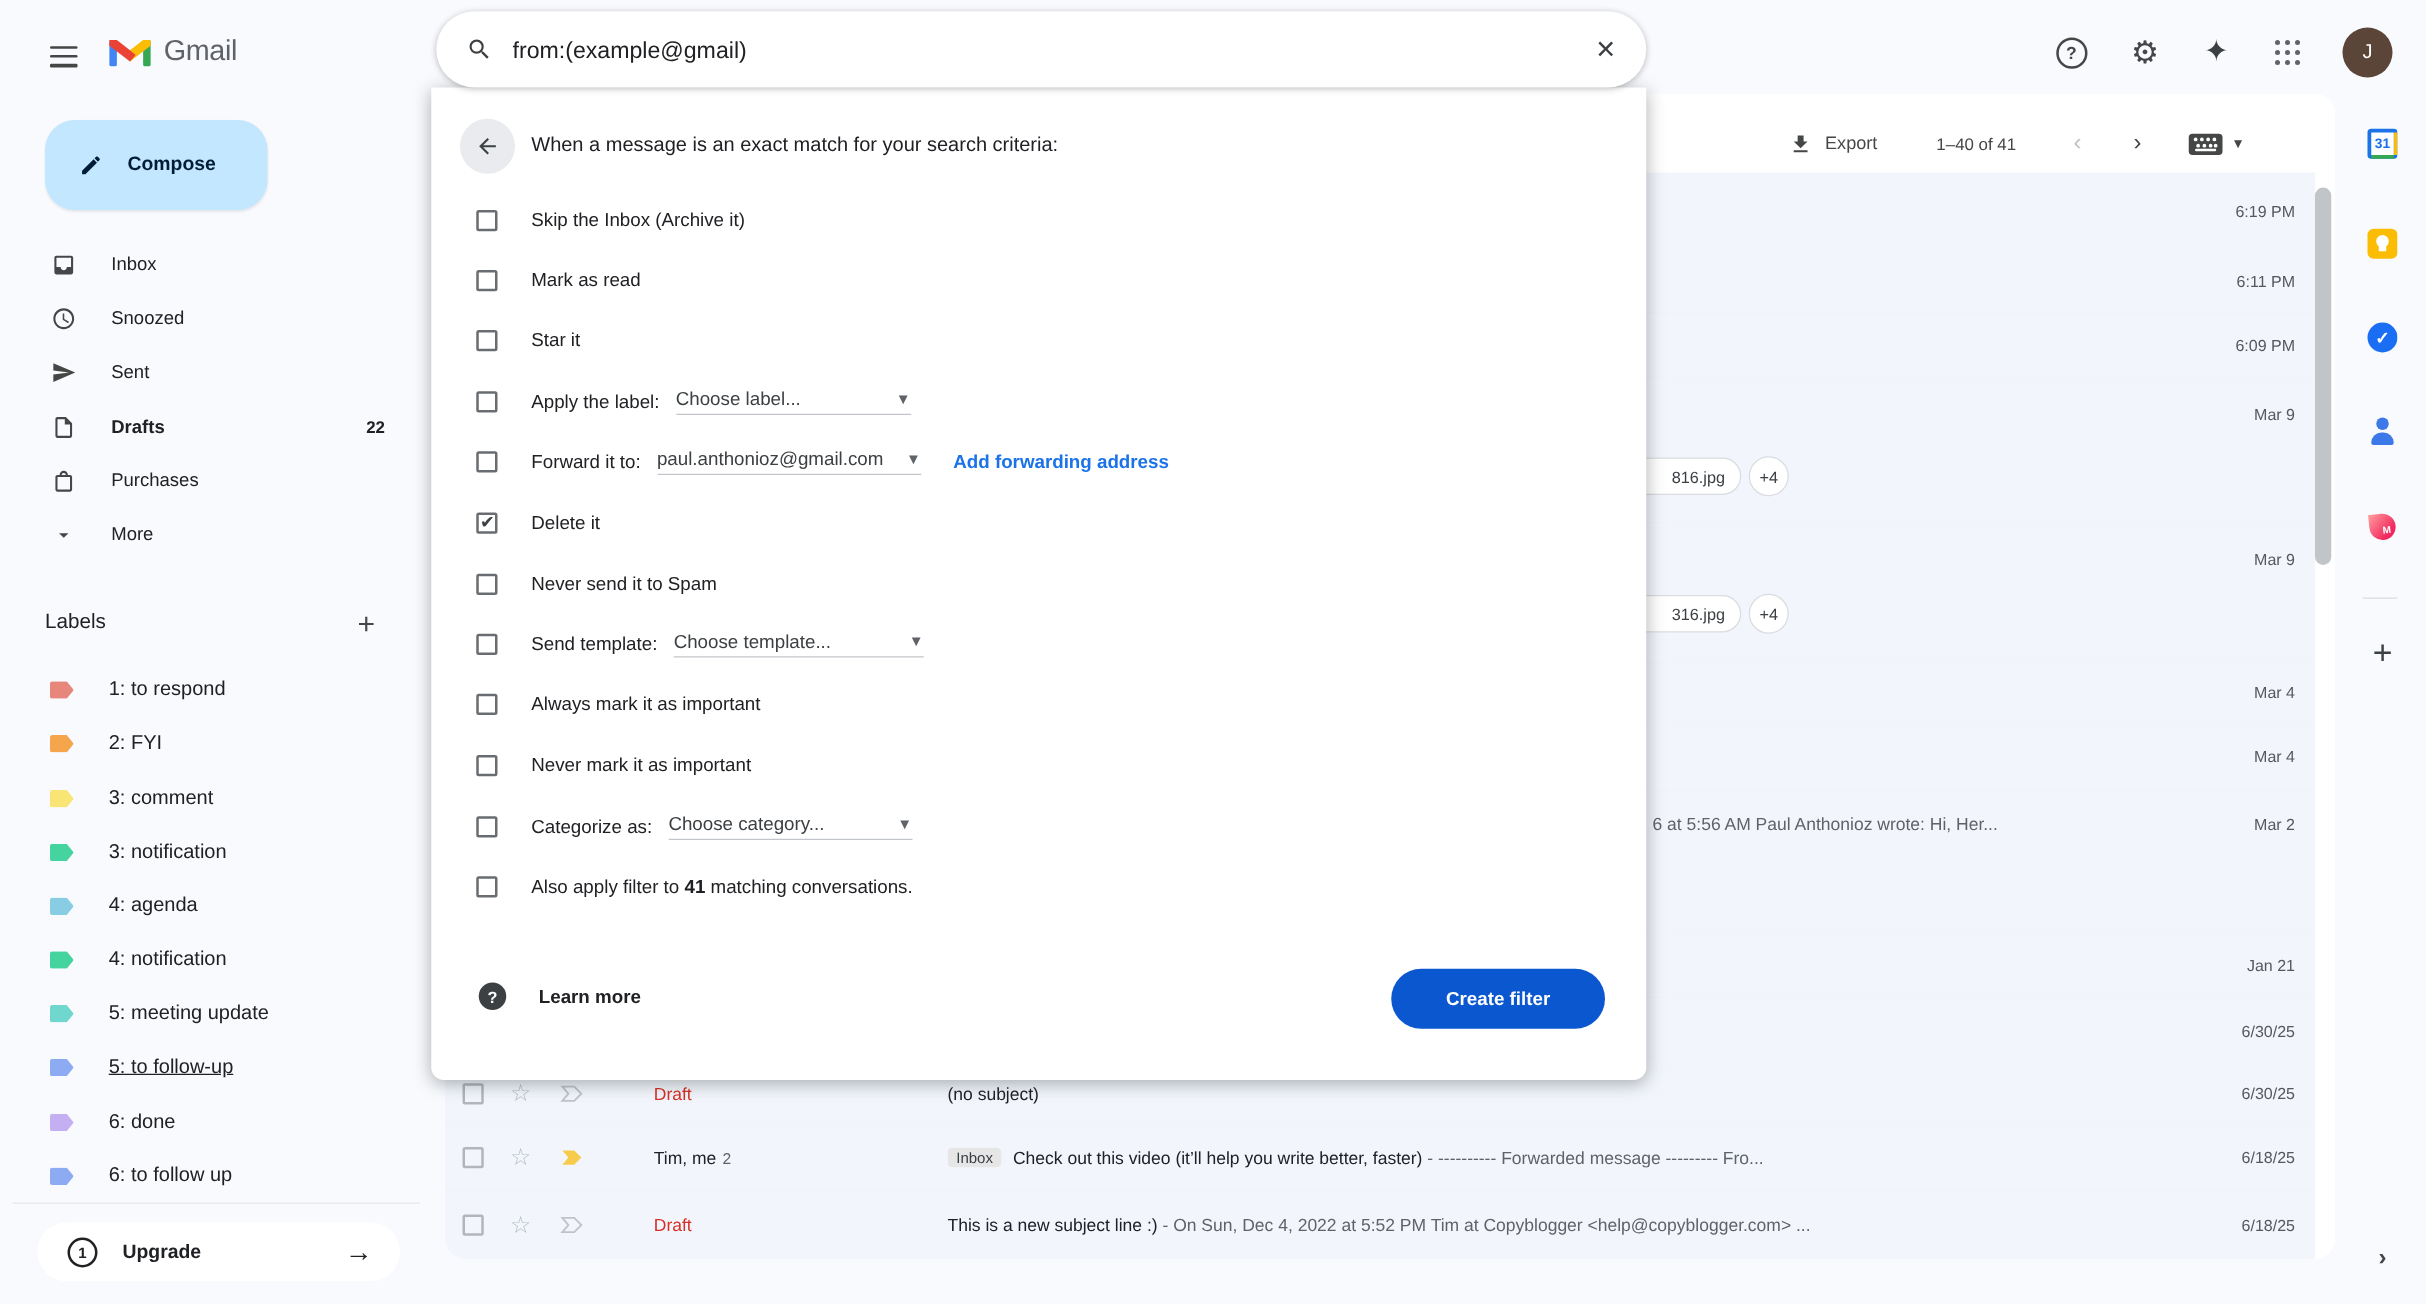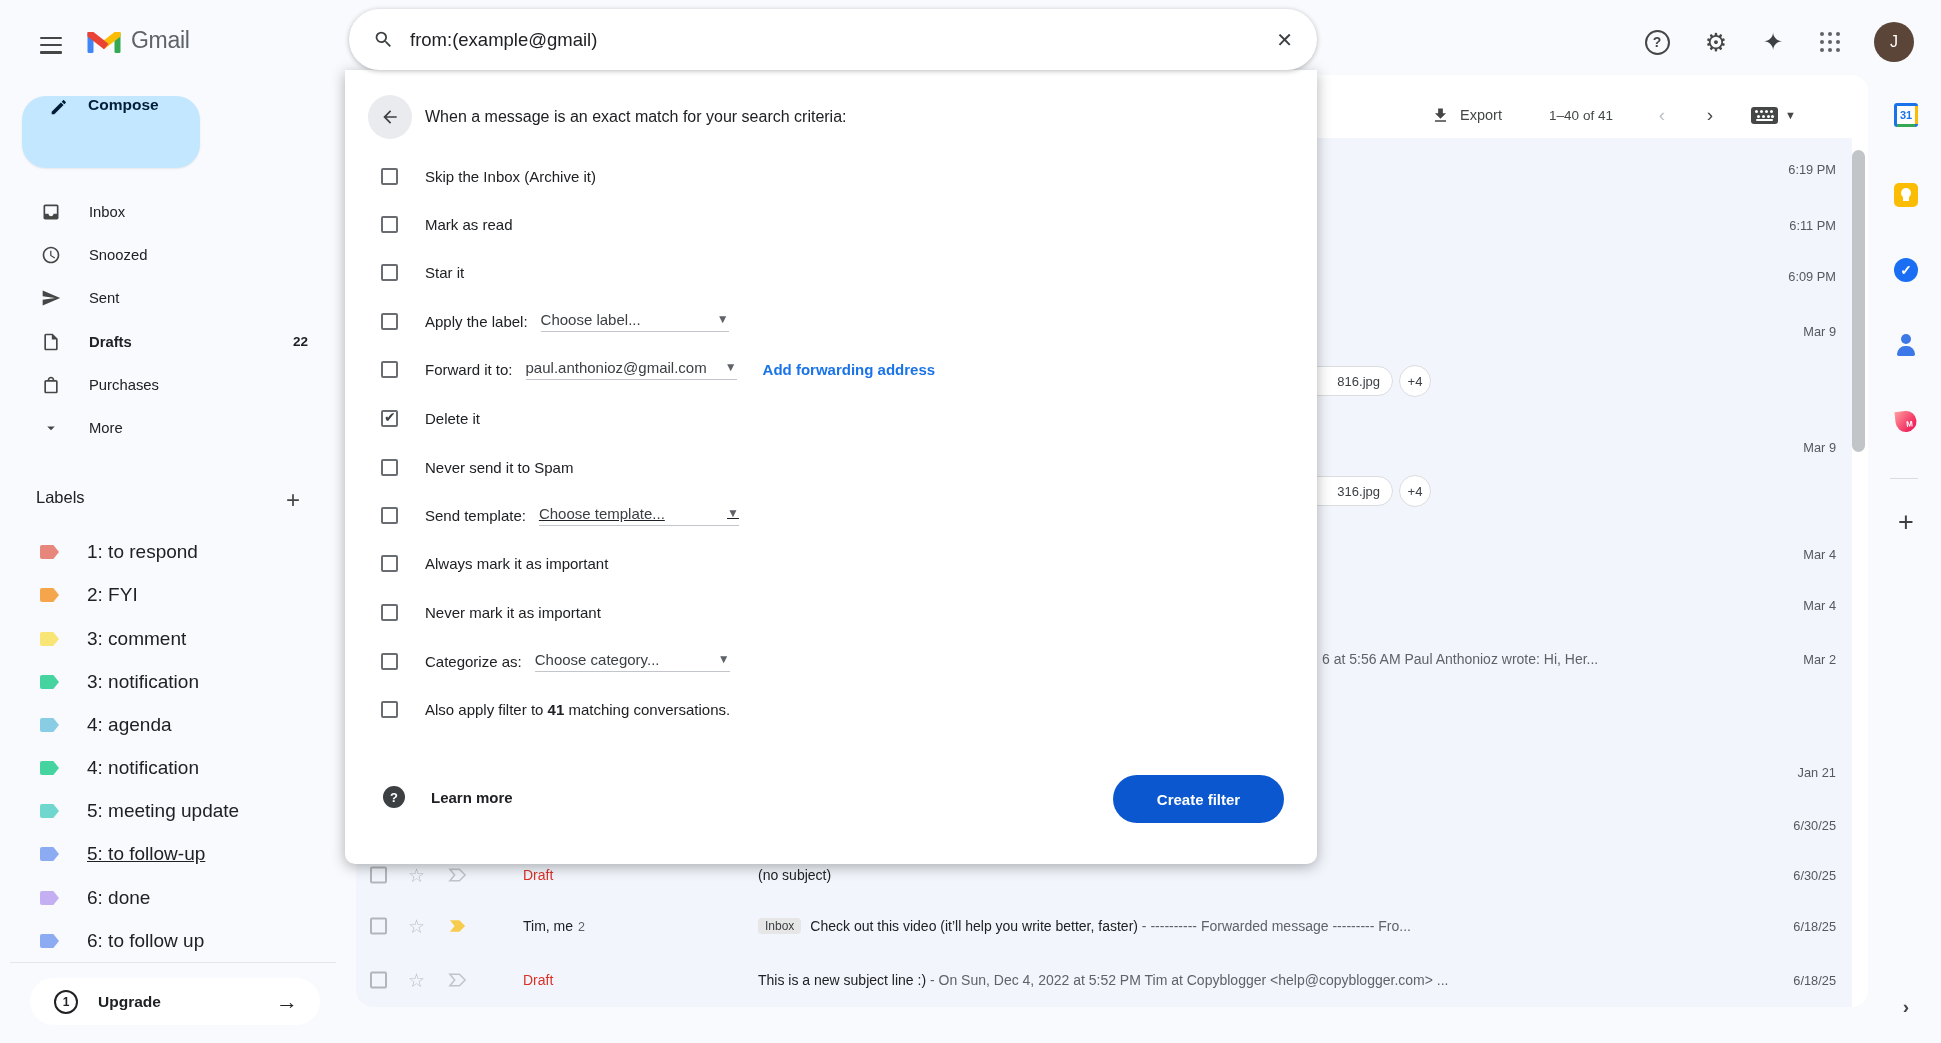--- a/index.html
+++ b/index.html
@@ -46,33 +46,33 @@
   .dd .dd-caret{color:#5f6368;font-size:12px;margin-left:18px;}
   .fd-link{margin-left:26px;font-size:15px;font-weight:bold;color:#1a73e8;cursor:pointer;}
   .qmark{width:22px;height:22px;border-radius:50%;background:#3c4043;color:#fff;font-size:13px;font-weight:bold;
          display:flex;align-items:center;justify-content:center;margin-left:38px;flex:none;}
   .learn{margin-left:26px;font-size:15px;font-weight:bold;color:#202124;cursor:pointer;}
   .createbtn{position:absolute;left:768px;top:705px;width:171px;height:48px;border-radius:24px;background:#0b57d0;
              color:#fff;font-size:15px;font-weight:bold;display:flex;align-items:center;justify-content:center;
              cursor:pointer;font-family:"Liberation Sans",sans-serif;border:none;}
 
   
-  .compose{left:22px;top:96px;width:178px;height:72px;border-radius:24px;background:#c2e7ff;cursor:pointer;
-           display:flex;box-shadow:0 1px 2px rgba(0,0,0,.08);}
+  .compose{left:36px;top:96px;width:178px;height:72px;border-radius:24px;background:#c2e7ff;cursor:pointer;
+           display:flex;align-items:center;box-shadow:0 1px 2px rgba(0,0,0,.08);}
   .compose .lbl{margin-left:18px;font-size:15.5px;font-weight:bold;color:#001d35;}
   .nav-row{position:absolute;left:12px;width:320px;height:43px;border-radius:22px;display:flex;align-items:center;cursor:pointer;}
   .nav-row .nicon{margin-left:28px;width:22px;display:flex;justify-content:center;flex:none;}
   .nav-row .nlabel{margin-left:27px;font-size:14.8px;color:#202124;flex:1;}
   .nav-row .ncount{margin-right:24px;font-size:13.5px;color:#202124;}
   .labels-hd{left:36px;top:488px;font-size:16.5px;color:#202124;}
   .labels-plus{left:286px;top:486px;font-size:24px;color:#444746;cursor:pointer;font-weight:300;}
   .label-row{position:absolute;left:12px;width:320px;height:42px;display:flex;align-items:center;cursor:pointer;border-radius:21px;}
   .ltag{margin-left:28px;width:19px;height:14px;flex:none;
         clip-path:polygon(0 0,70% 0,100% 50%,70% 100%,0 100%);border-radius:2px;}
-  .label-row .llabel{margin-left:28px;font-size:19px;color:#202124;}
+  .label-row .llabel{margin-left:28px;font-size:16px;color:#202124;}
   .side-div{left:10px;top:962px;width:326px;height:1px;background:#e3e6ea;}
   .upgrade{left:30px;top:978px;width:290px;height:47px;border-radius:24px;background:#fff;display:flex;align-items:center;cursor:pointer;}
   .one-c{margin-left:24px;width:20px;height:20px;border:2px solid #202124;border-radius:50%;display:flex;align-items:center;
          justify-content:center;font-size:12px;font-weight:bold;color:#202124;flex:none;}
   .upgrade .ulbl{margin-left:20px;font-size:15.5px;font-weight:bold;color:#202124;flex:1;}
   .upgrade .uarrow{margin-right:22px;font-size:22px;color:#202124;}
 
   
   .panel{left:356px;top:75px;width:1512px;height:932px;background:#fff;border-radius:16px;overflow:hidden;z-index:1;}
   .tb-item{position:absolute;top:26px;height:28px;display:flex;align-items:center;color:#444746;}
@@ -229,21 +229,21 @@
       <span class="cbx checked"></span>
       <span class="fd-label">Delete it</span>
     </div>
     <div class="fd-row" style="top:375px;">
       <span class="cbx"></span>
       <span class="fd-label">Never send it to Spam</span>
     </div>
     <div class="fd-row" style="top:423px;">
       <span class="cbx"></span>
       <span class="fd-label">Send template:</span>
-      <span class="dd" style="width:200px;text-decoration:underline;">
+      <span class="dd" style="width:200px;">
         <span class="dd-val">Choose template...</span>
         <span class="dd-caret">▼</span>
       </span>
     </div>
     <div class="fd-row" style="top:471px;">
       <span class="cbx"></span>
       <span class="fd-label">Always mark it as important</span>
     </div>
     <div class="fd-row" style="top:520px;">
       <span class="cbx"></span>

